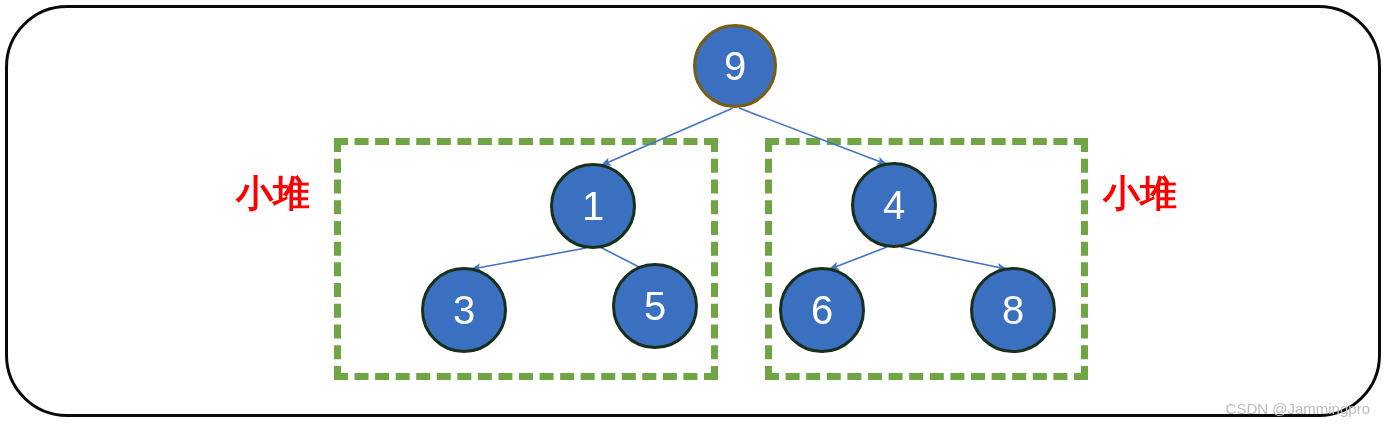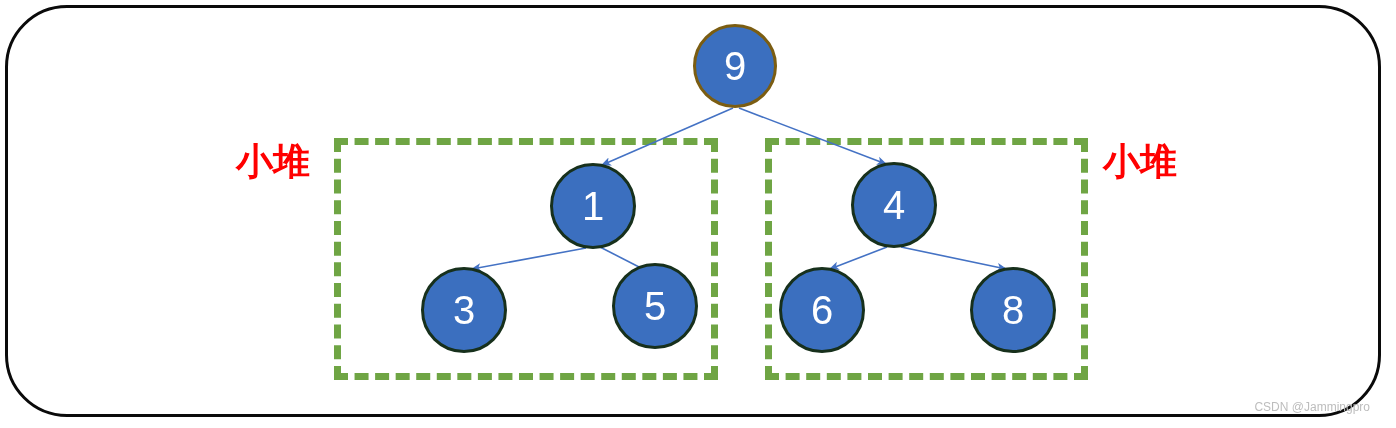--- a/index.html
+++ b/index.html
@@ -57,20 +57,21 @@
     height: 242px;
   }
   .group-label {
     position: absolute;
     color: #FF0000;
     font-family: "DejaVu Sans", sans-serif;
     font-size: 37px;
     font-weight: bold;
     line-height: 1;
     white-space: nowrap;
+    margin-top: 32px;
   }
   #label-left {
     left: 236px;
     top: 143px;
   }
   #label-right {
     left: 1103px;
     top: 143px;
   }
   .node {
@@ -91,21 +92,21 @@
   }
   .node.sub {
     border: 3px solid #17301C;
   }
   #watermark {
     position: absolute;
     right: 26px;
     top: 400px;
     color: #BDBDBD;
     font-family: "Liberation Sans", sans-serif;
-    font-size: 12px;
+    font-size: 15px;
     white-space: nowrap;
   }
 </style>
 </head>
 <body>
 
 <div id="canvas">
 
   <div id="outer-frame"></div>
 

